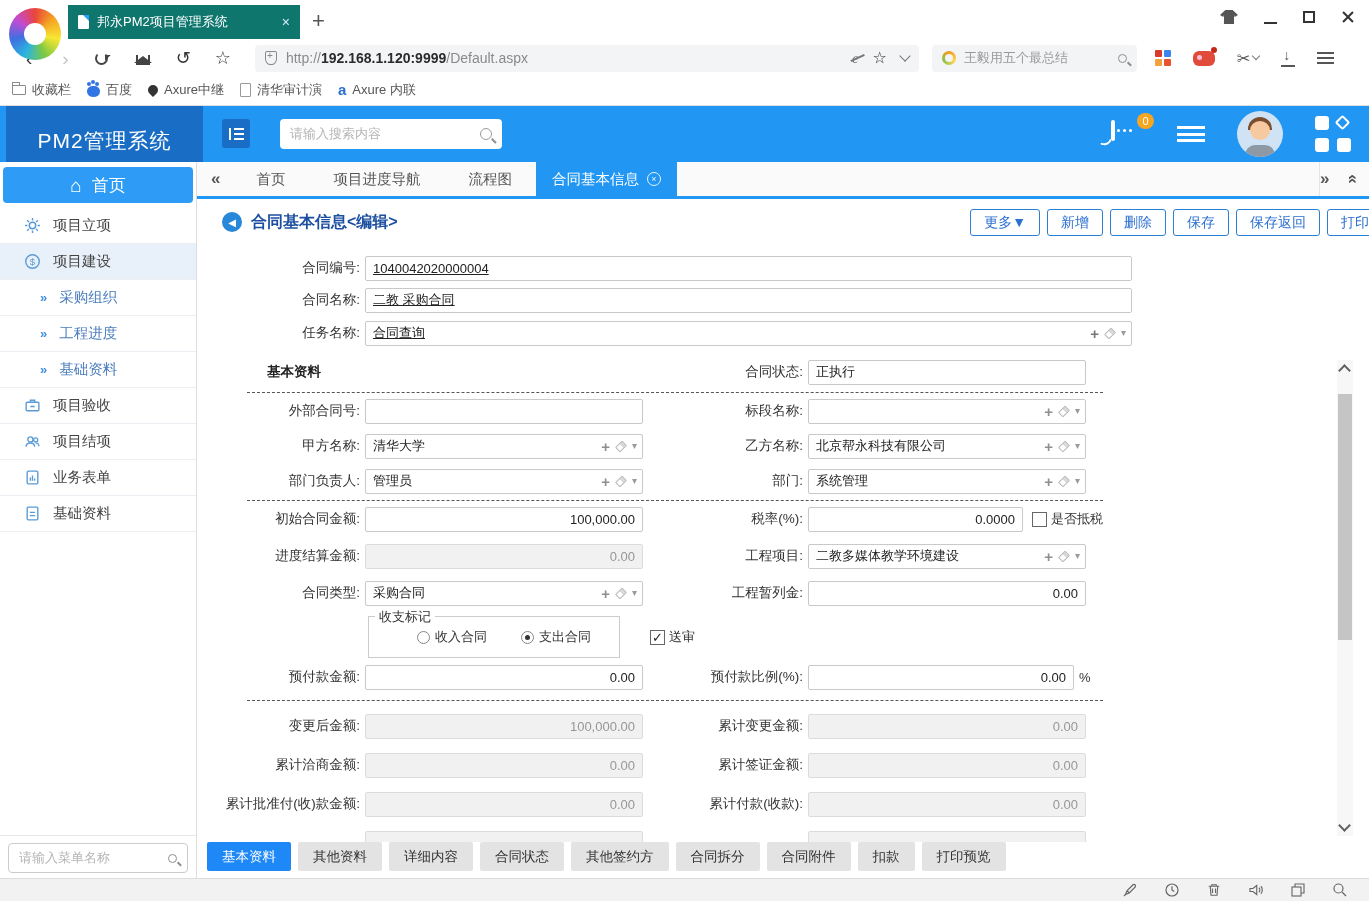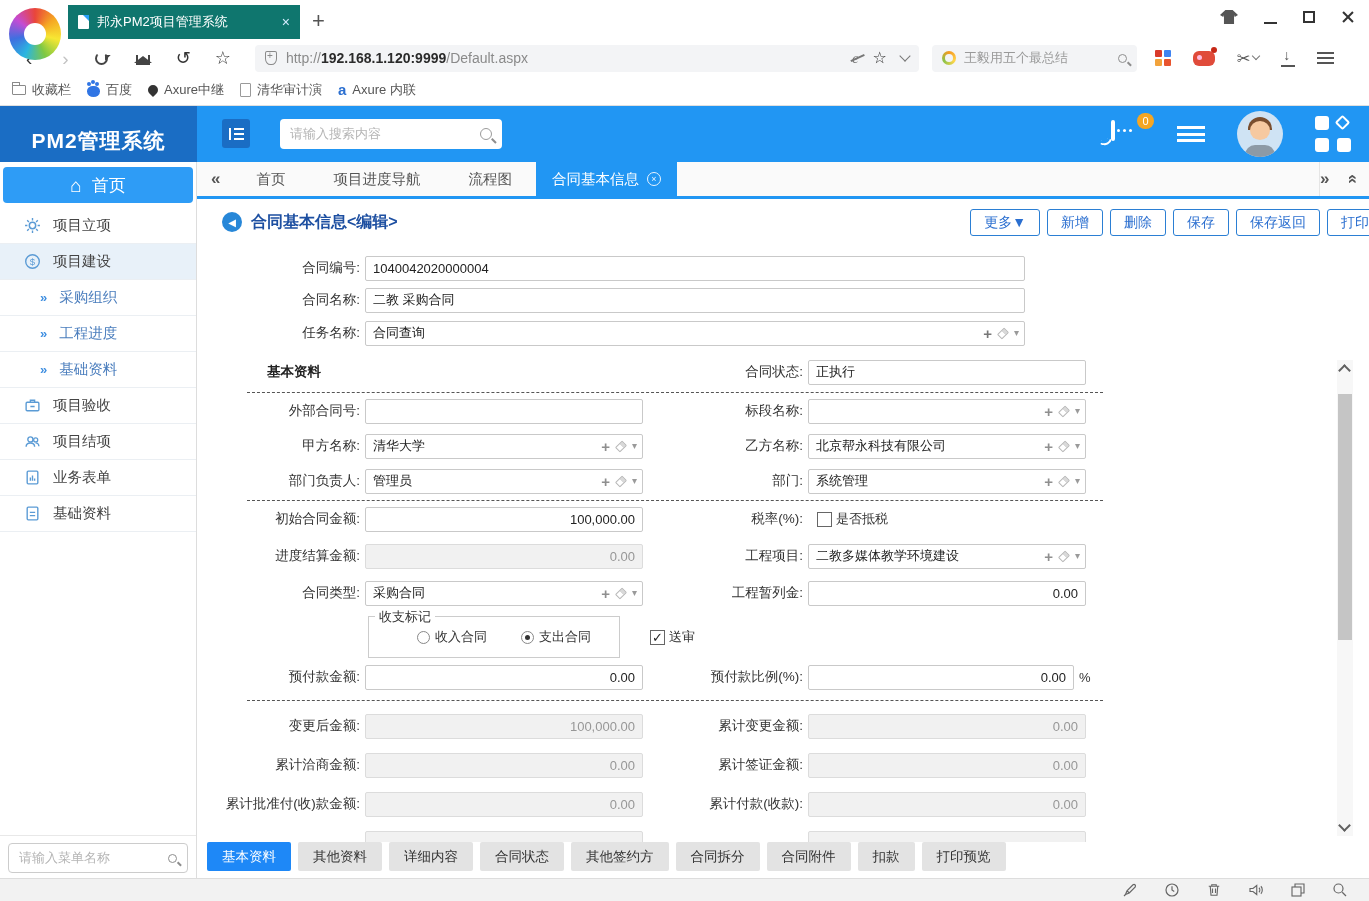--- a/index.html
+++ b/index.html
@@ -67,22 +67,22 @@
   .ic-folder { width:14px; height:10px; border:1.5px solid #8a8a8a; border-radius:1px; position:relative; }
   .ic-folder::before { content:""; position:absolute; left:-1px; top:-4px; width:6px; height:3px; border:1.5px solid #8a8a8a; border-bottom:none; border-radius:1px 1px 0 0; }
   .ic-baidu { width:13px; height:11px; background:#3075e4; border-radius:45% 45% 50% 50%; position:relative; margin-top:3px; }
   .ic-baidu::before { content:""; position:absolute; left:0px; top:-4px; width:4px; height:4px; background:#3075e4; border-radius:50%; box-shadow:8px 0 0 #3075e4, 4px -2px 0 #3075e4; }
   .ic-axure { width:10px; height:10px; background:#333; border-radius:50% 50% 50% 0; transform:rotate(-45deg); }
   .ic-doc { width:11px; height:14px; border:1.5px solid #9a9a9a; border-radius:1px; background:#fff; }
   .ic-a { color:#2b6fd0; font-weight:bold; font-size:15px; }
 
   
   .appheader { position:absolute; left:0; top:106px; width:1369px; height:56px; background:#2196f3; }
-  .applogo { position:absolute; left:0; top:0; width:197px; height:69px; background:#1a6dc4; color:#fff;
-             display:flex; align-items:center; justify-content:center; font-size:21px; font-weight:bold; letter-spacing:1px; }
+  .applogo { position:absolute; left:6px; top:0; width:197px; height:69px; background:#1a6dc4; color:#fff;
+             display:flex; align-items:center; justify-content:center; font-size:21px; font-weight:normal; letter-spacing:1px; }
   .foldbtn { position:absolute; left:222px; top:13px; width:28px; height:29px; background:#1a6dc4; border-radius:3px;
              display:flex; align-items:center; justify-content:center; }
   .foldbtn .fi { position:relative; width:15px; height:12px; border-left:2px solid #fff; }
   .foldbtn .fi::before { content:""; position:absolute; left:3px; top:0px; width:10px; height:2px; background:#fff; box-shadow:0 5px 0 #fff, 0 10px 0 #fff; }
   .appsearch { position:absolute; left:280px; top:13px; width:222px; height:30px; background:#fff; border-radius:4px;
                display:flex; align-items:center; padding:0 10px; }
   .appsearch .ph { font-size:13px; color:#b5b5b5; }
   .appsearch .mag { margin-left:auto; width:12px; height:12px; border-color:#9b9b9b; }
   .appsearch .mag::after { left:10px; top:11px; width:6px; }
   .hdright { position:absolute; right:18px; top:0; height:56px; display:flex; align-items:center; gap:32px; }
@@ -137,21 +137,21 @@
   .actions { position:absolute; right:-14px; top:7px; display:flex; gap:7px; }
   .abtn { height:27px; border:1px solid #2b7fd4; border-radius:3px; background:#fff; color:#2b6fd0; font-size:14px; padding:0 13px; display:flex; align-items:center; white-space:nowrap; }
 
   .formarea { position:absolute; left:0; top:80px; width:1172px; height:600px; background:#fff; overflow:hidden; }
   .frow { position:absolute; left:0; display:flex; align-items:center; height:26px; }
   .lab { width:168px; text-align:right; padding-right:5px; font-size:13.5px; color:#333; flex:0 0 auto; }
   .lab2 { width:165px; text-align:right; padding-right:5px; font-size:13.5px; color:#333; flex:0 0 auto; }
   .spacerL { width:446px; flex:0 0 auto; }
   .inp { border:1px solid #c9c9c9; border-radius:2px; height:25px; background:#fff; display:flex; align-items:center;
          padding:0 7px; font-size:13px; color:#222; position:relative; flex:0 0 auto; }
-  .w278 { width:278px; } .w730 { width:660px; } .w215 { width:215px; } .w266 { width:266px; }
+  .w278 { width:278px; } .w730 { width:767px;text-decoration:underline; } .w215 { width:215px; } .w266 { width:266px; }
   .num { justify-content:flex-end; }
   .dis { background:#f1f1f1; color:#979797; border-color:#dcdcdc; }
   .lk { position:absolute; right:5px; top:0; bottom:0; display:flex; align-items:center; gap:6px; background:inherit; }
   .lk .plus { color:#8f8f8f; font-size:15px; font-weight:bold; line-height:1; }
   .lk .era { display:inline-block; width:10px; height:7px; border:1px solid #b8b8b8; border-radius:1px; transform:rotate(-45deg);
              background:linear-gradient(90deg,#fff 55%,#d9d9d9 55%); }
   .lk .car { color:#9a9a9a; font-size:10px; line-height:1; }
   .sect { position:absolute; left:70px; top:4px; font-size:13.5px; font-weight:bold; color:#222; }
   .dash { position:absolute; left:50px; width:856px; border-top:1px dashed #555; }
   .fset { position:absolute; border:1px solid #ccc; height:42px; }
@@ -493,20 +493,23 @@
       </div>
 
       <div class="dash" style="top:258px;"></div>
 
       <div class="frow" style="top:264px;">
         <div class="lab">初始合同金额:</div>
         <div class="inp w278 num">
             <span>100,000.00</span>
           </div>
         <div class="lab2">税率(%):</div>
+        <div class="inp w215 num">
+            <span>0.0000</span>
+          </div>
         <span class="cb" style="margin-left:9px;"></span>
         <span class="cbl">是否抵税</span>
       </div>
 
       <div class="frow" style="top:301px;">
         <div class="lab">进度结算金额:</div>
         <div class="inp w278 num dis">
             <span>0.00</span>
           </div>
         <div class="lab2">工程项目:</div>

